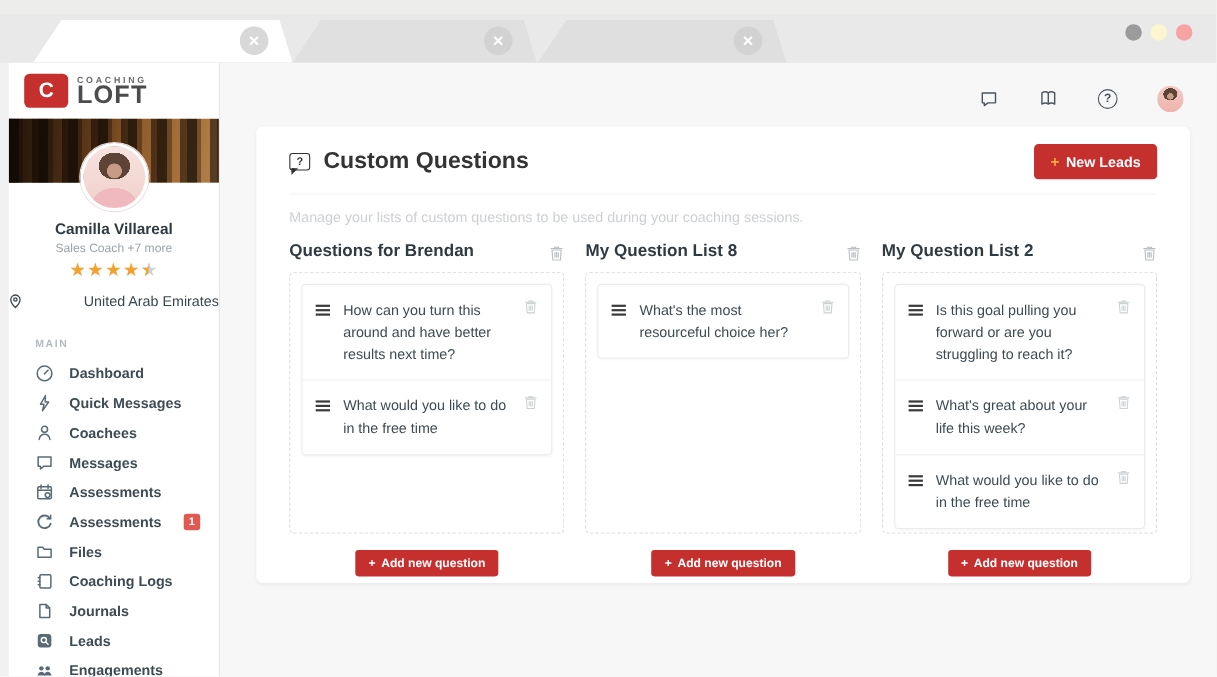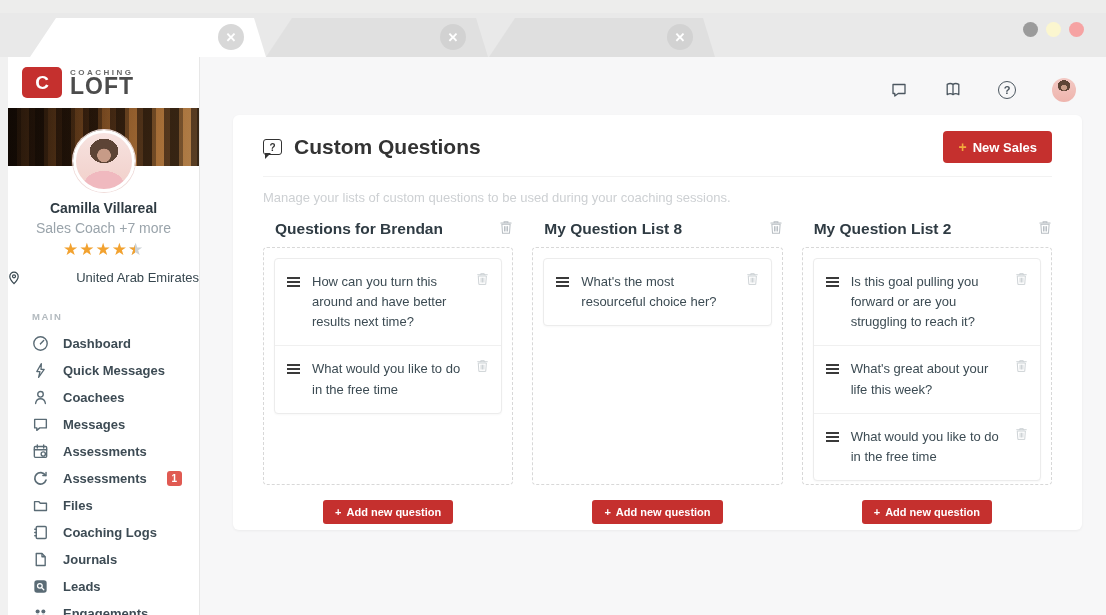--- a/index.html
+++ b/index.html
@@ -40,21 +40,21 @@
   }
   .avatar-big { position:absolute; left:50%; top:22px; transform:translateX(-50%); width:62px; height:62px;
     border-radius:50%; border:3px solid #fff; box-shadow:0 0 0 1px #f0dcda;
     background:
       radial-gradient(circle at 50% 40%, #c79b87 0 15%, rgba(0,0,0,0) 16%),
       radial-gradient(ellipse 42% 36% at 50% 32%, #5d4436 0 60%, rgba(0,0,0,0) 61%),
       radial-gradient(ellipse 58% 40% at 50% 92%, #f0b9bf 0 60%, rgba(0,0,0,0) 61%),
       linear-gradient(#f7e3e0, #f1cfc9); }
   .profile { text-align:center; padding-top:34px; }
   .p-name { font-size:14px; font-weight:bold; color:#2f3b43; }
-  .p-role { margin-top:4px; font-size:14px; color:#9aa4ab; }
+  .p-role { margin-top:4px; font-size:11px; color:#9aa4ab; }
   .stars { margin-top:3px; font-size:17px; letter-spacing:1px; height:21px; }
   .star-slot { position:relative; display:inline-block; }
   .st { color:#f2a230; } .st.gray { color:#cdd2d5; }
   .st.halffill { position:absolute; left:0; top:0; width:42%; overflow:hidden; color:#f2a230; }
   .p-loc { margin-top:10px; font-size:13px; color:#37474f; display:flex; align-items:center; justify-content:space-between; gap:5px; }
 
   .section-label { margin:26px 0 8px 24px; font-size:9.5px; letter-spacing:1.5px; color:#b3babf; font-weight:bold; }
   .nav-item { display:flex; align-items:center; gap:14px; padding:5px 0 5px 24px; cursor:pointer; }
   .nav-item .nico { width:17px; height:17px; color:#5a6b75; flex:none; display:flex; align-items:center; }
   .nav-item .nlabel { font-size:13px; font-weight:600; color:#3d4b54; }
@@ -80,21 +80,21 @@
     display:flex; align-items:center; justify-content:center; font-size:10px; font-weight:bold; color:#333; }
   .bubble-q::after { content:""; position:absolute; left:1px; bottom:-5px; border:3px solid rgba(0,0,0,0); border-top-color:#333; border-left-color:#333; }
   .page-title { font-size:21px; font-weight:bold; color:#333; }
   .btn-newlist { background:#c5302e; border:none; color:#fff; font-family:inherit; font-size:13px; font-weight:bold;
     padding:8px 15px; border-radius:4px; cursor:pointer; display:flex; align-items:center; gap:6px; }
   .btn-newlist .plus { color:#f2a93c; font-size:14px; font-weight:bold; }
   .subtitle { margin:13px 0 15px; font-size:13px; color:#cdd0d3; }
 
   .columns { display:flex; gap:19px; }
   .col { flex:1; display:flex; flex-direction:column; min-width:0; }
-  .col-head { display:flex; align-items:flex-start; justify-content:space-between; margin-bottom:9px;margin-left:12px; }
+  .col-head { display:flex; align-items:flex-end; justify-content:space-between; margin-bottom:9px; }
   .col-title { font-size:15.5px; font-weight:bold; color:#2f3b43; }
   .trash { color:#b9bfc4; cursor:pointer; display:flex; flex:none; }
   .trash.sm { color:#ccd1d4; }
   .dashed { border:1px dashed #d8d8d8; border-radius:4px; padding:10px; height:238px; }
   .qgroup { background:#fff; border:1px solid #ececec; border-radius:4px; box-shadow:0 1px 2px rgba(0,0,0,.03); }
   .qrow { display:flex; gap:12px; padding:13px 12px; border-top:1px solid #f0f0f0; }
   .qrow:first-child { border-top:none; }
   .drag { margin-top:5px; width:13px; height:2px; background:#3a3a3a; flex:none; cursor:grab;
     box-shadow:0 4px 0 #3a3a3a, 0 8px 0 #3a3a3a; }
   .qtext { flex:1; font-size:13px; line-height:1.55; color:#3c4b53; }
@@ -284,21 +284,21 @@
     </div>
 
     <div class="card">
       <div class="card-head">
         <div class="head-left">
           <span class="bubble-q">?</span>
           <h1 class="page-title">Custom Questions</h1>
         </div>
         <button class="btn-newlist">
           <span class="plus">+</span>
-          <span>New Sales</span>
+          <span>New Leads</span>
         </button>
       </div>
 
       <p class="subtitle">Manage your lists of custom questions to be used during your coaching sessions.</p>
 
       <div class="columns">
 
         <div class="col">
           <div class="col-head">
             <span class="col-title">Questions for Brendan</span>

